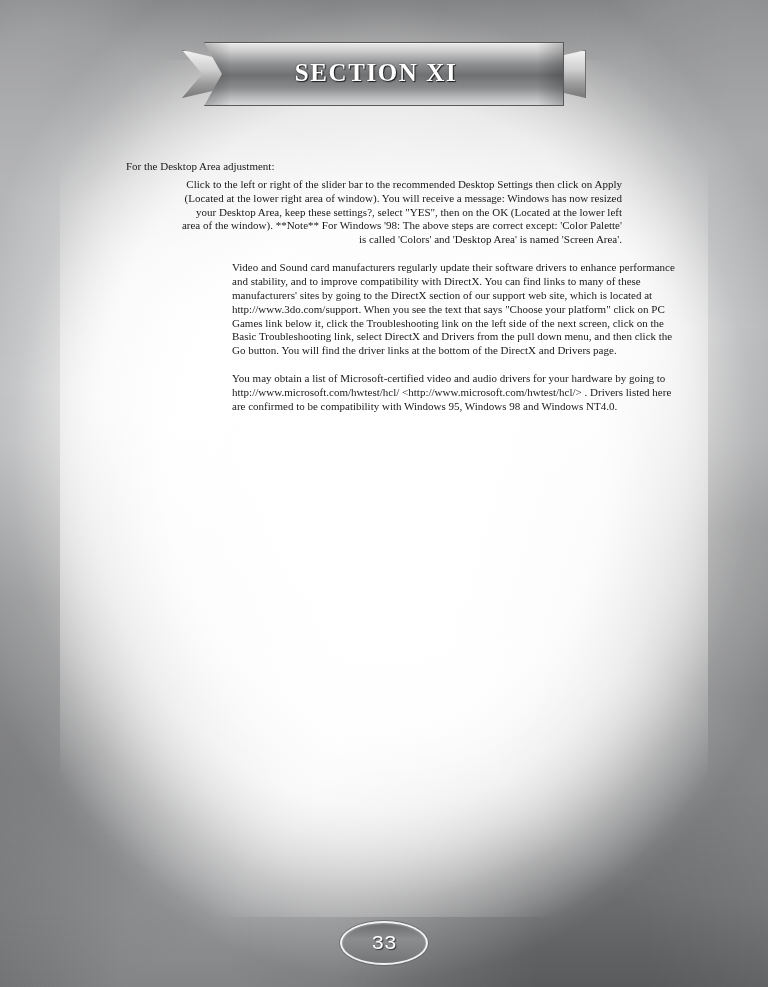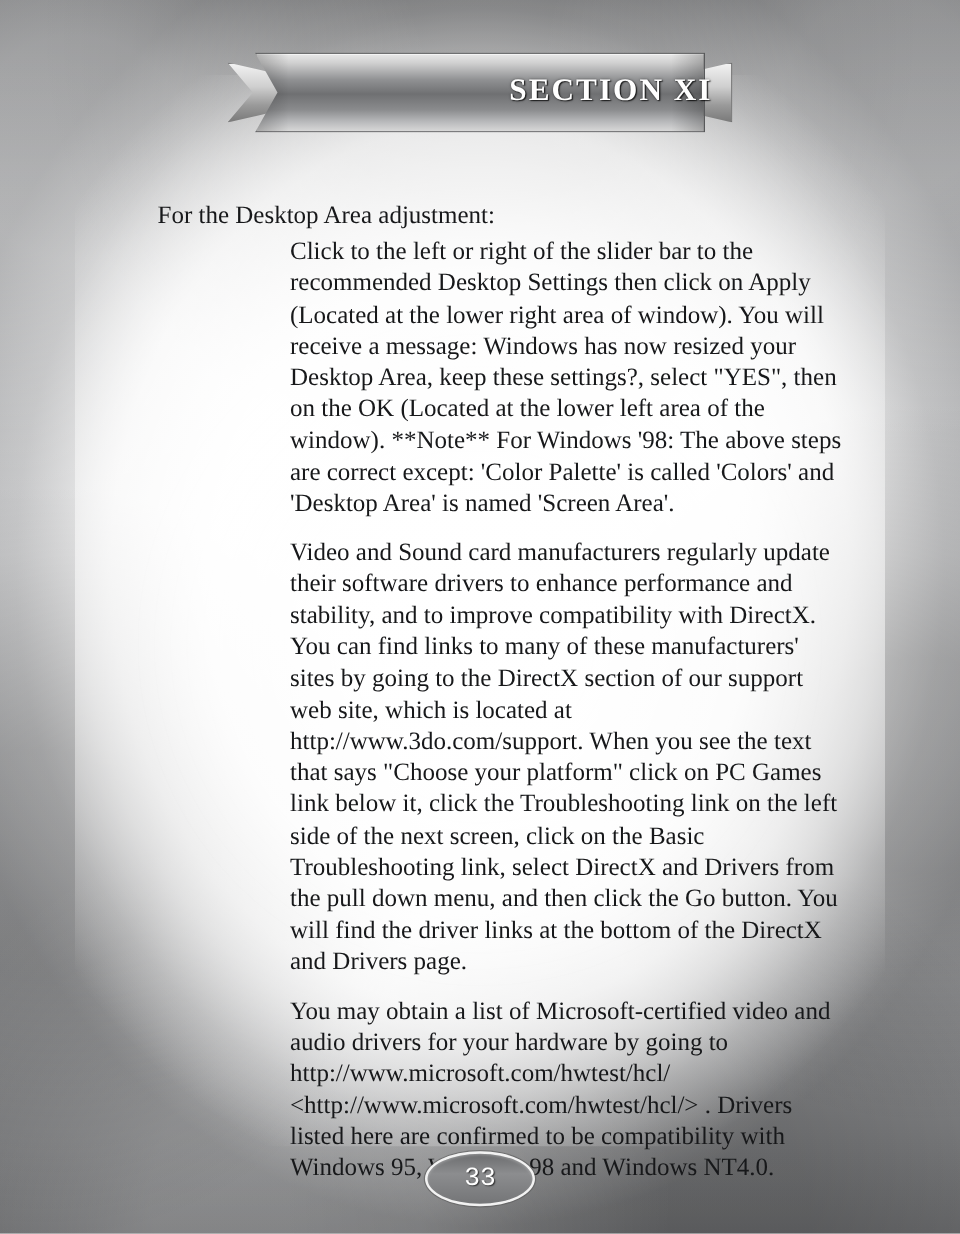--- a/index.html
+++ b/index.html
@@ -137,45 +137,46 @@
     background: linear-gradient(90deg, rgba(0,0,0,0.22), rgba(0,0,0,0));
   }
   .banner-body::before { left: 0; }
   .banner-body::after  { right: 0; transform: scaleX(-1); }
 
   .banner-title {
     position: absolute;
     left: 0;
     right: 16px;
     top: 17px;
-    text-align: right;
+    text-align: center;
     font-family: "Liberation Serif", serif;
     font-size: 25px;
     font-weight: bold;
     letter-spacing: 1.6px;
     color: #ffffff;
     text-shadow: 1px 1px 1px rgba(0,0,0,0.75), 0 0 2px rgba(0,0,0,0.5);
   }
 
   
   .content {
     position: absolute;
     left: 126px;
     top: 160px;
     width: 550px;
     color: #17181a;
-    font-size: 20px;
+    font-size: 11px;
     line-height: 1.26;
   }
   .lead {
     margin: 0 0 4px 0;
   }
   .indented {
-    margin: 0 0 0 106px;
+    margin: 0 0 0 52px;
     width: 444px;
+    text-align: right;
   }
   .para {
     margin: 0 0 0 106px;
     width: 444px;
     padding-top: 14px;
   }
 
   
   .folio {
     position: absolute;

